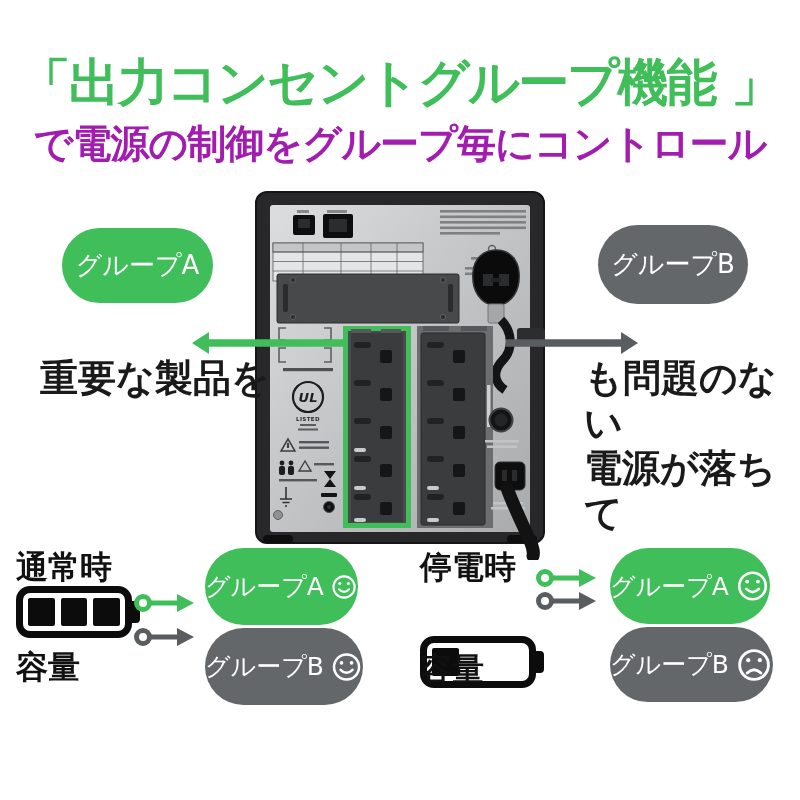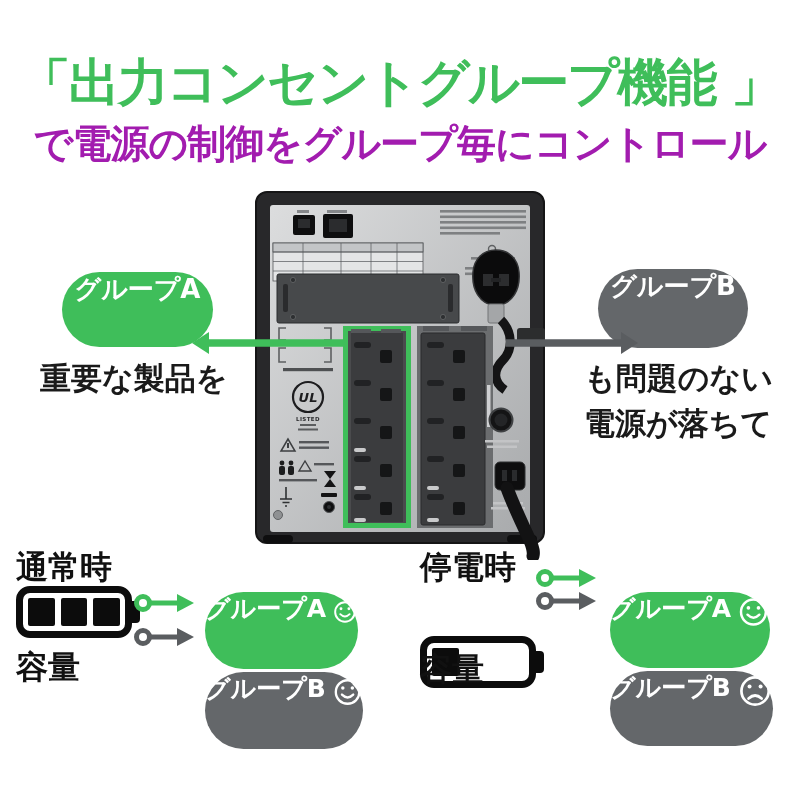--- a/index.html
+++ b/index.html
@@ -6,26 +6,26 @@
     --green:#3fbe5a; --gray:#64676a; --arrow_gray:#5a5d60; --text:#111111;
   }
   html,body{margin:0;padding:0;background:#fff;}
   body{width:800px;height:800px;position:relative;overflow:hidden;
        font-family:"DejaVu Sans","Liberation Sans",sans-serif;color:var(--text);}
   .abs{position:absolute;}
   .page-title{left:0;top:52px;width:800px;text-align:center;font-size:51px;line-height:62px;
     font-weight:800;color:var(--green);white-space:nowrap;letter-spacing:-2px;}
   .page-subtitle{left:0;top:120px;width:800px;text-align:center;font-size:39px;line-height:48px;
     font-weight:800;color:#a21caf;white-space:nowrap;letter-spacing:-1px;}
-  .pill{border-radius:45px;color:#fff;font-weight:700;display:flex;
-    justify-content:center;gap:6px;white-space:nowrap;margin-top:44px;}
+  .pill{border-radius:45px;color:#fff;font-weight:400;display:flex;align-items:center;
+    justify-content:center;gap:6px;white-space:nowrap;}
   .pill.green{background:var(--green);} .pill.gray{background:var(--gray);}
   .pill-a-top{left:62px;top:228px;width:151px;height:75px;font-size:26px;}
   .pill-b-top{left:598px;top:225px;width:150px;height:79px;font-size:26px;}
-  .note{font-size:31px;line-height:45px;font-weight:700;color:#1a1a1a;}
+  .note{font-size:38px;line-height:45px;font-weight:700;color:#1a1a1a;}
   .note-a{left:40px;top:356px;} .note-b{left:584px;top:356px;}
   .scen-title{font-size:32px;font-weight:800;}
   .battery{border:7px solid #0c0c0c;border-radius:14px;width:92px;height:28px;padding:5px;
     display:flex;gap:6px;position:relative;background:#fff;}
   .battery::after{content:"";position:absolute;right:-15px;top:50%;transform:translateY(-50%);
     width:8px;height:22px;background:#0c0c0c;border-radius:0 4px 4px 0;}
   .cell{flex:1;height:100%;border-radius:2px;background:transparent;}
   .cell.filled{background:#0c0c0c;}
   .pill-face{border-radius:42px;font-size:25px;}
   .p-a1{left:205px;top:548px;width:153px;height:77px;}

